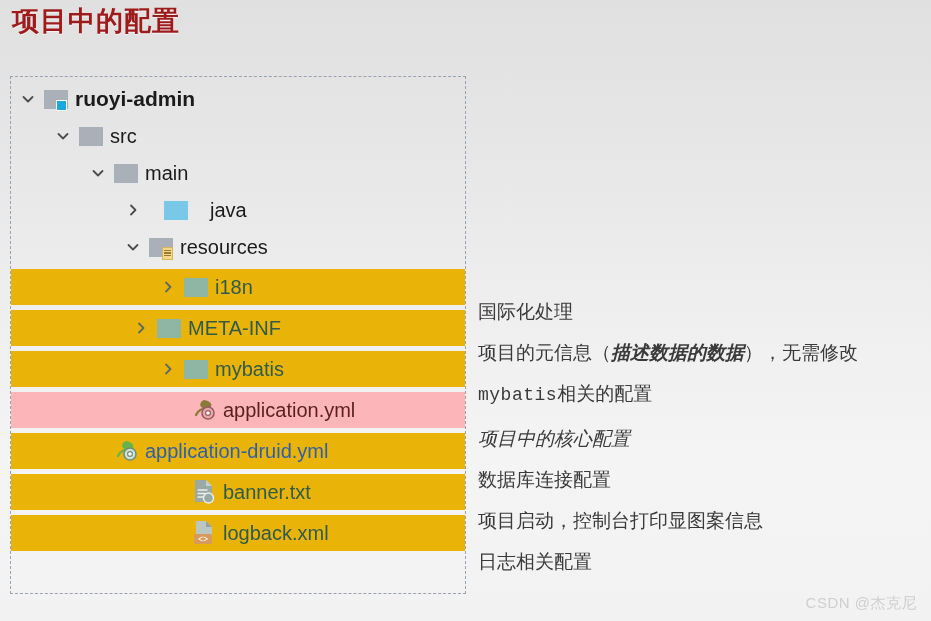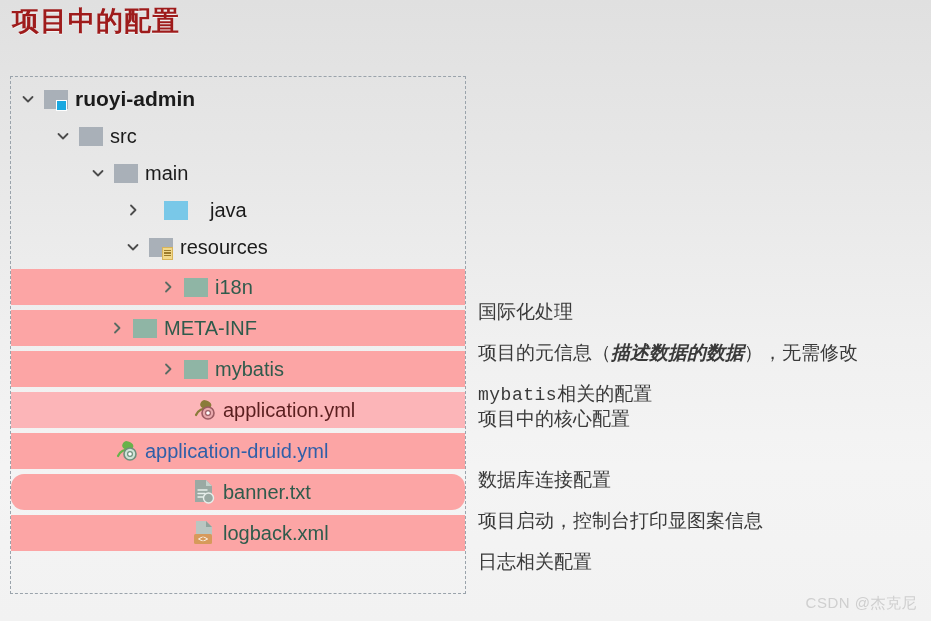--- a/index.html
+++ b/index.html
@@ -41,21 +41,21 @@
   
   .tree-row {
     position: absolute;
     left: 0;
     width: 100%;
     height: 36px;
     display: flex;
     align-items: center;
     box-sizing: border-box;
   }
-  .tree-row.hl-green { background: #fca5a5; }
+  .tree-row.hl-green { background: #eab308; }
   .tree-row.hl-pink  { background: #fcb5b8; }
 
   .twisty {
     width: 26px;
     flex: 0 0 26px;
     display: flex;
     align-items: center;
     justify-content: center;
     color: #4c4c4c;
   }
@@ -258,21 +258,21 @@
     </span>
     <span class="icon-wrap">
       <span class="folder fld-green">
           <span class="tab"></span>
           <span class="body"></span>
         </span>
     </span>
     <span class="node-label green-text">i18n</span>
   </div>
 
-  <div class="tree-row hl-green" style="top:233px; padding-left:93px;">
+  <div class="tree-row hl-green" style="top:233px; padding-left:117px;">
     <span class="twisty">
       <svg width="16" height="16" viewBox="0 0 16 16">
           <path d="M6 3.5 L10.5 8 L6 12.5" fill="none" stroke="#5a6b63" stroke-width="1.8" stroke-linecap="round" stroke-linejoin="round"></path>
         </svg>
     </span>
     <span class="icon-wrap">
       <span class="folder fld-green">
           <span class="tab"></span>
           <span class="body"></span>
         </span>
@@ -312,21 +312,21 @@
       <svg class="spring-icon" viewBox="0 0 26 24">
         <path d="M13 2 C20 3 22 7 19 10 C16 12.5 11 11 9.5 8 C8.5 6 10 3 13 2 Z" fill="#67b24a"></path>
         <path d="M5 17 C7 12 12 10 16 11" fill="none" stroke="#67b24a" stroke-width="2.2" stroke-linecap="round"></path>
         <circle cx="17" cy="15" r="6" fill="#cfe3d6" stroke="#6f8f7c" stroke-width="1.6"></circle>
         <circle cx="17" cy="15" r="2.4" fill="#ffffff" stroke="#6f8f7c" stroke-width="1.2"></circle>
       </svg>
     </span>
     <span class="node-label blue-text">application-druid.yml</span>
   </div>
 
-  <div class="tree-row hl-green" style="top:397px; padding-left:178px;border-radius:13px;">
+  <div class="tree-row hl-green" style="top:397px; padding-left:178px;">
     <span class="icon-wrap">
       <svg class="doc-icon" viewBox="0 0 24 26">
         <path d="M3 1 H14 L20 7 V23 H3 Z" fill="#9aa9a3"></path>
         <path d="M14 1 V7 H20 Z" fill="#c3d0cb"></path>
         <g stroke="#e8efec" stroke-width="1.4" stroke-linecap="round">
           <path d="M6 11 H15"></path>
             <path d="M6 14.5 H13"></path>
             <path d="M6 18 H11"></path>
         </g>
         <circle cx="16.5" cy="19" r="5" fill="#9aa9a3" stroke="#e8efec" stroke-width="1.4"></circle>
@@ -348,21 +348,21 @@
   </div>
 
 </div>
 
 <div class="annotation" style="left:478px; top:299px;">国际化处理</div>
 
 <div class="annotation" style="left:478px; top:340px;"><span>项目的元信息（</span><em>描述数据的数据</em><span>），无需修改</span></div>
 
 <div class="annotation" style="left:478px; top:381px;"><span class="mono">mybatis</span><span>相关的配置</span></div>
 
-<div class="annotation" style="left:478px; top:406px;">项目中的核心配置</div>
+<div class="annotation" style="left:478px; top:426px;font-style:italic;">项目中的核心配置</div>
 
 <div class="annotation" style="left:478px; top:467px;">数据库连接配置</div>
 
 <div class="annotation" style="left:478px; top:508px;">项目启动，控制台打印显图案信息</div>
 
 <div class="annotation" style="left:478px; top:549px;font-family:Liberation Mono, monospace;">日志相关配置</div>
 
 <div class="watermark">CSDN @杰克尼</div>
 
 </body></html>

